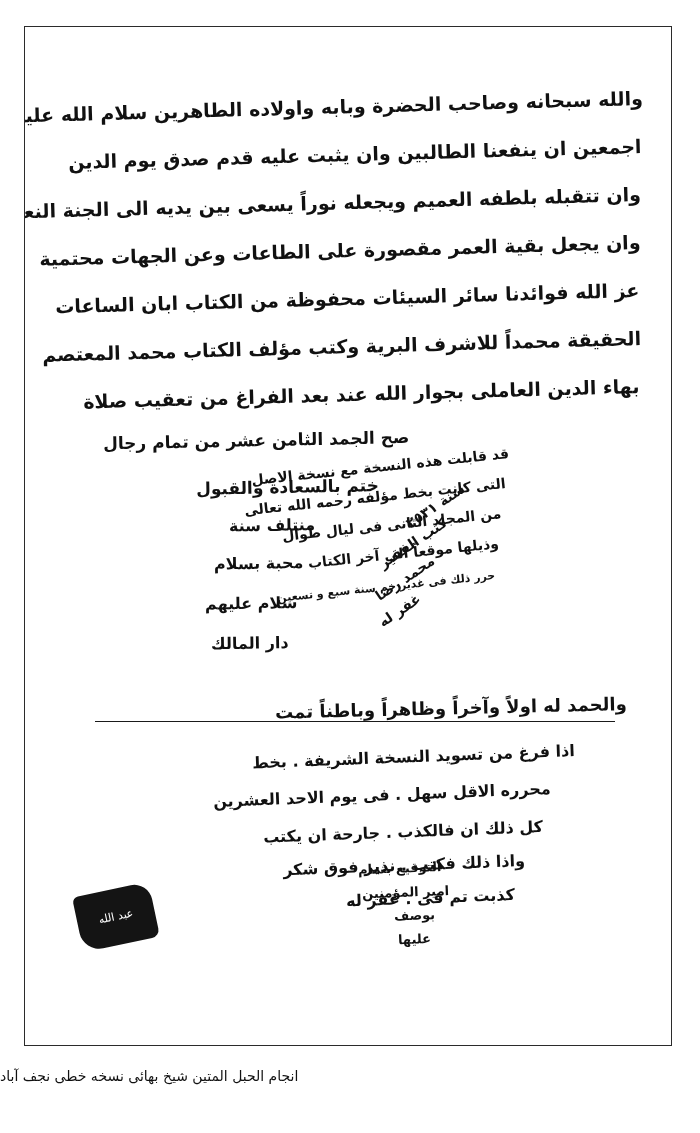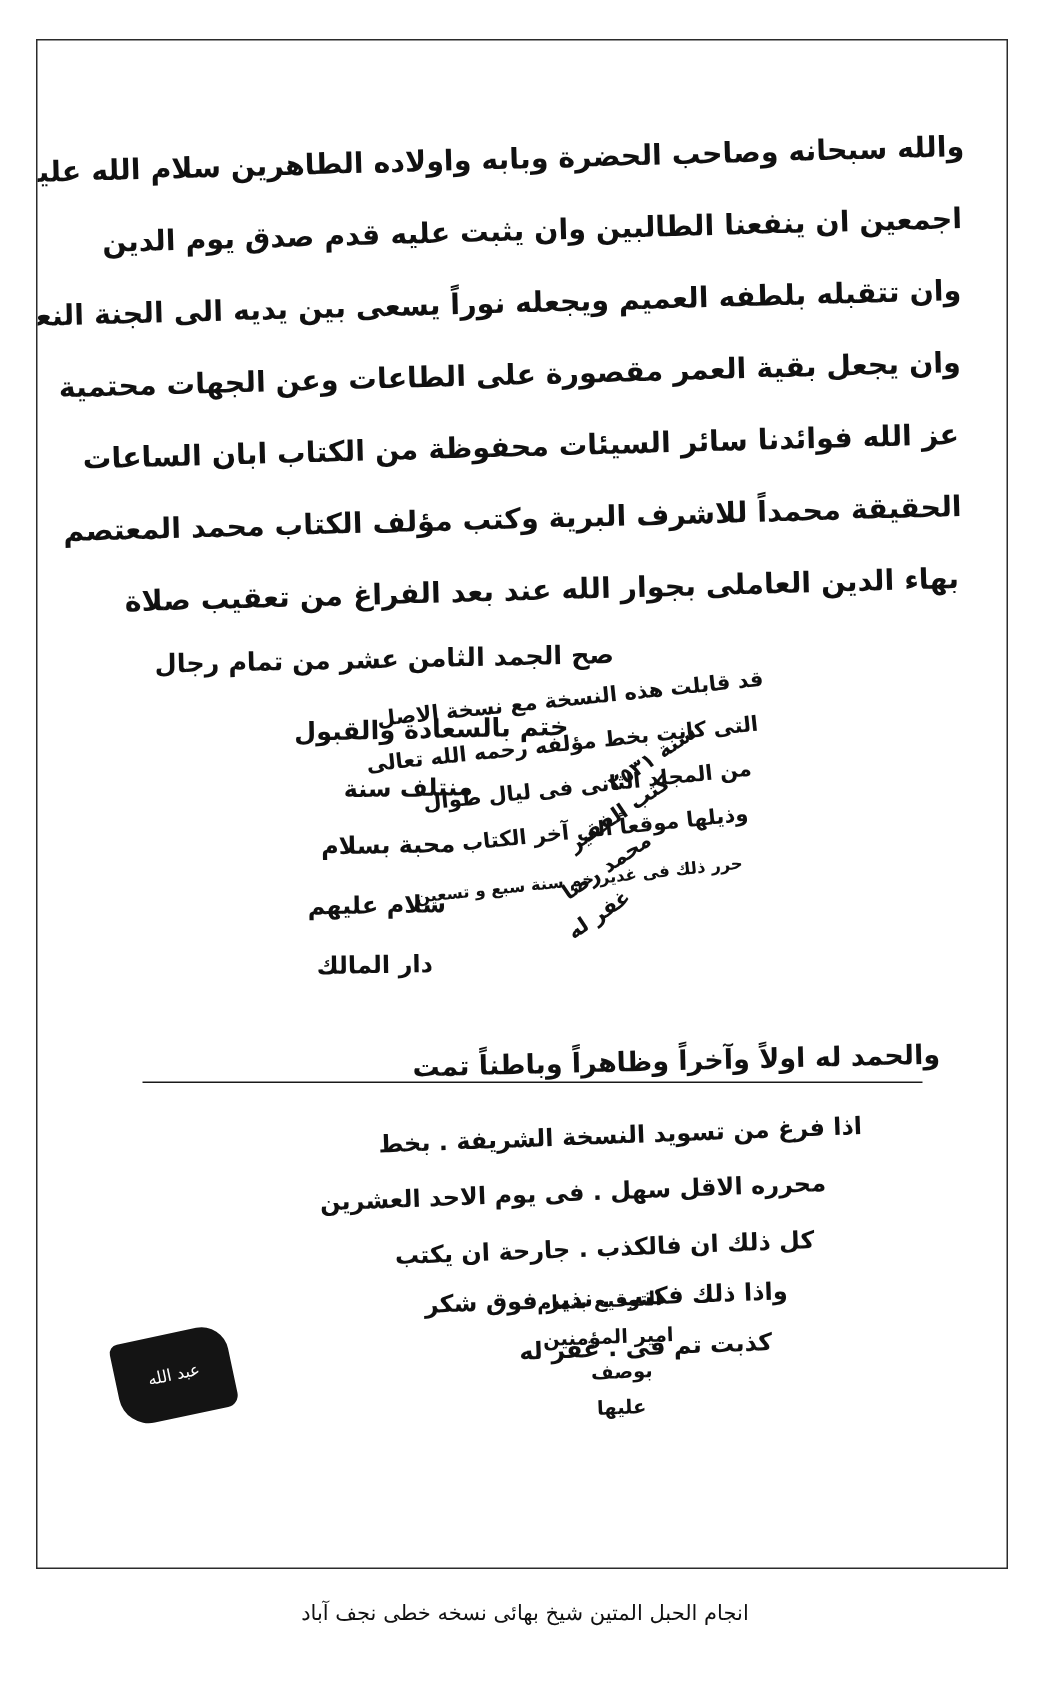--- a/index.html
+++ b/index.html
@@ -115,21 +115,21 @@
     direction: rtl;
     padding: 3px;
     box-sizing: border-box;
     overflow: hidden;
   }
   .caption {
     position: absolute;
     left: 0;
     top: 1068px;
     width: 700px;
-    text-align: center;
+    text-align: left;
     font-size: 14px;
     direction: rtl;
     color: #111111;
     font-family: "DejaVu Sans", sans-serif;
   }
 </style>
 </head>
 <body>
 
 <div class="page">

